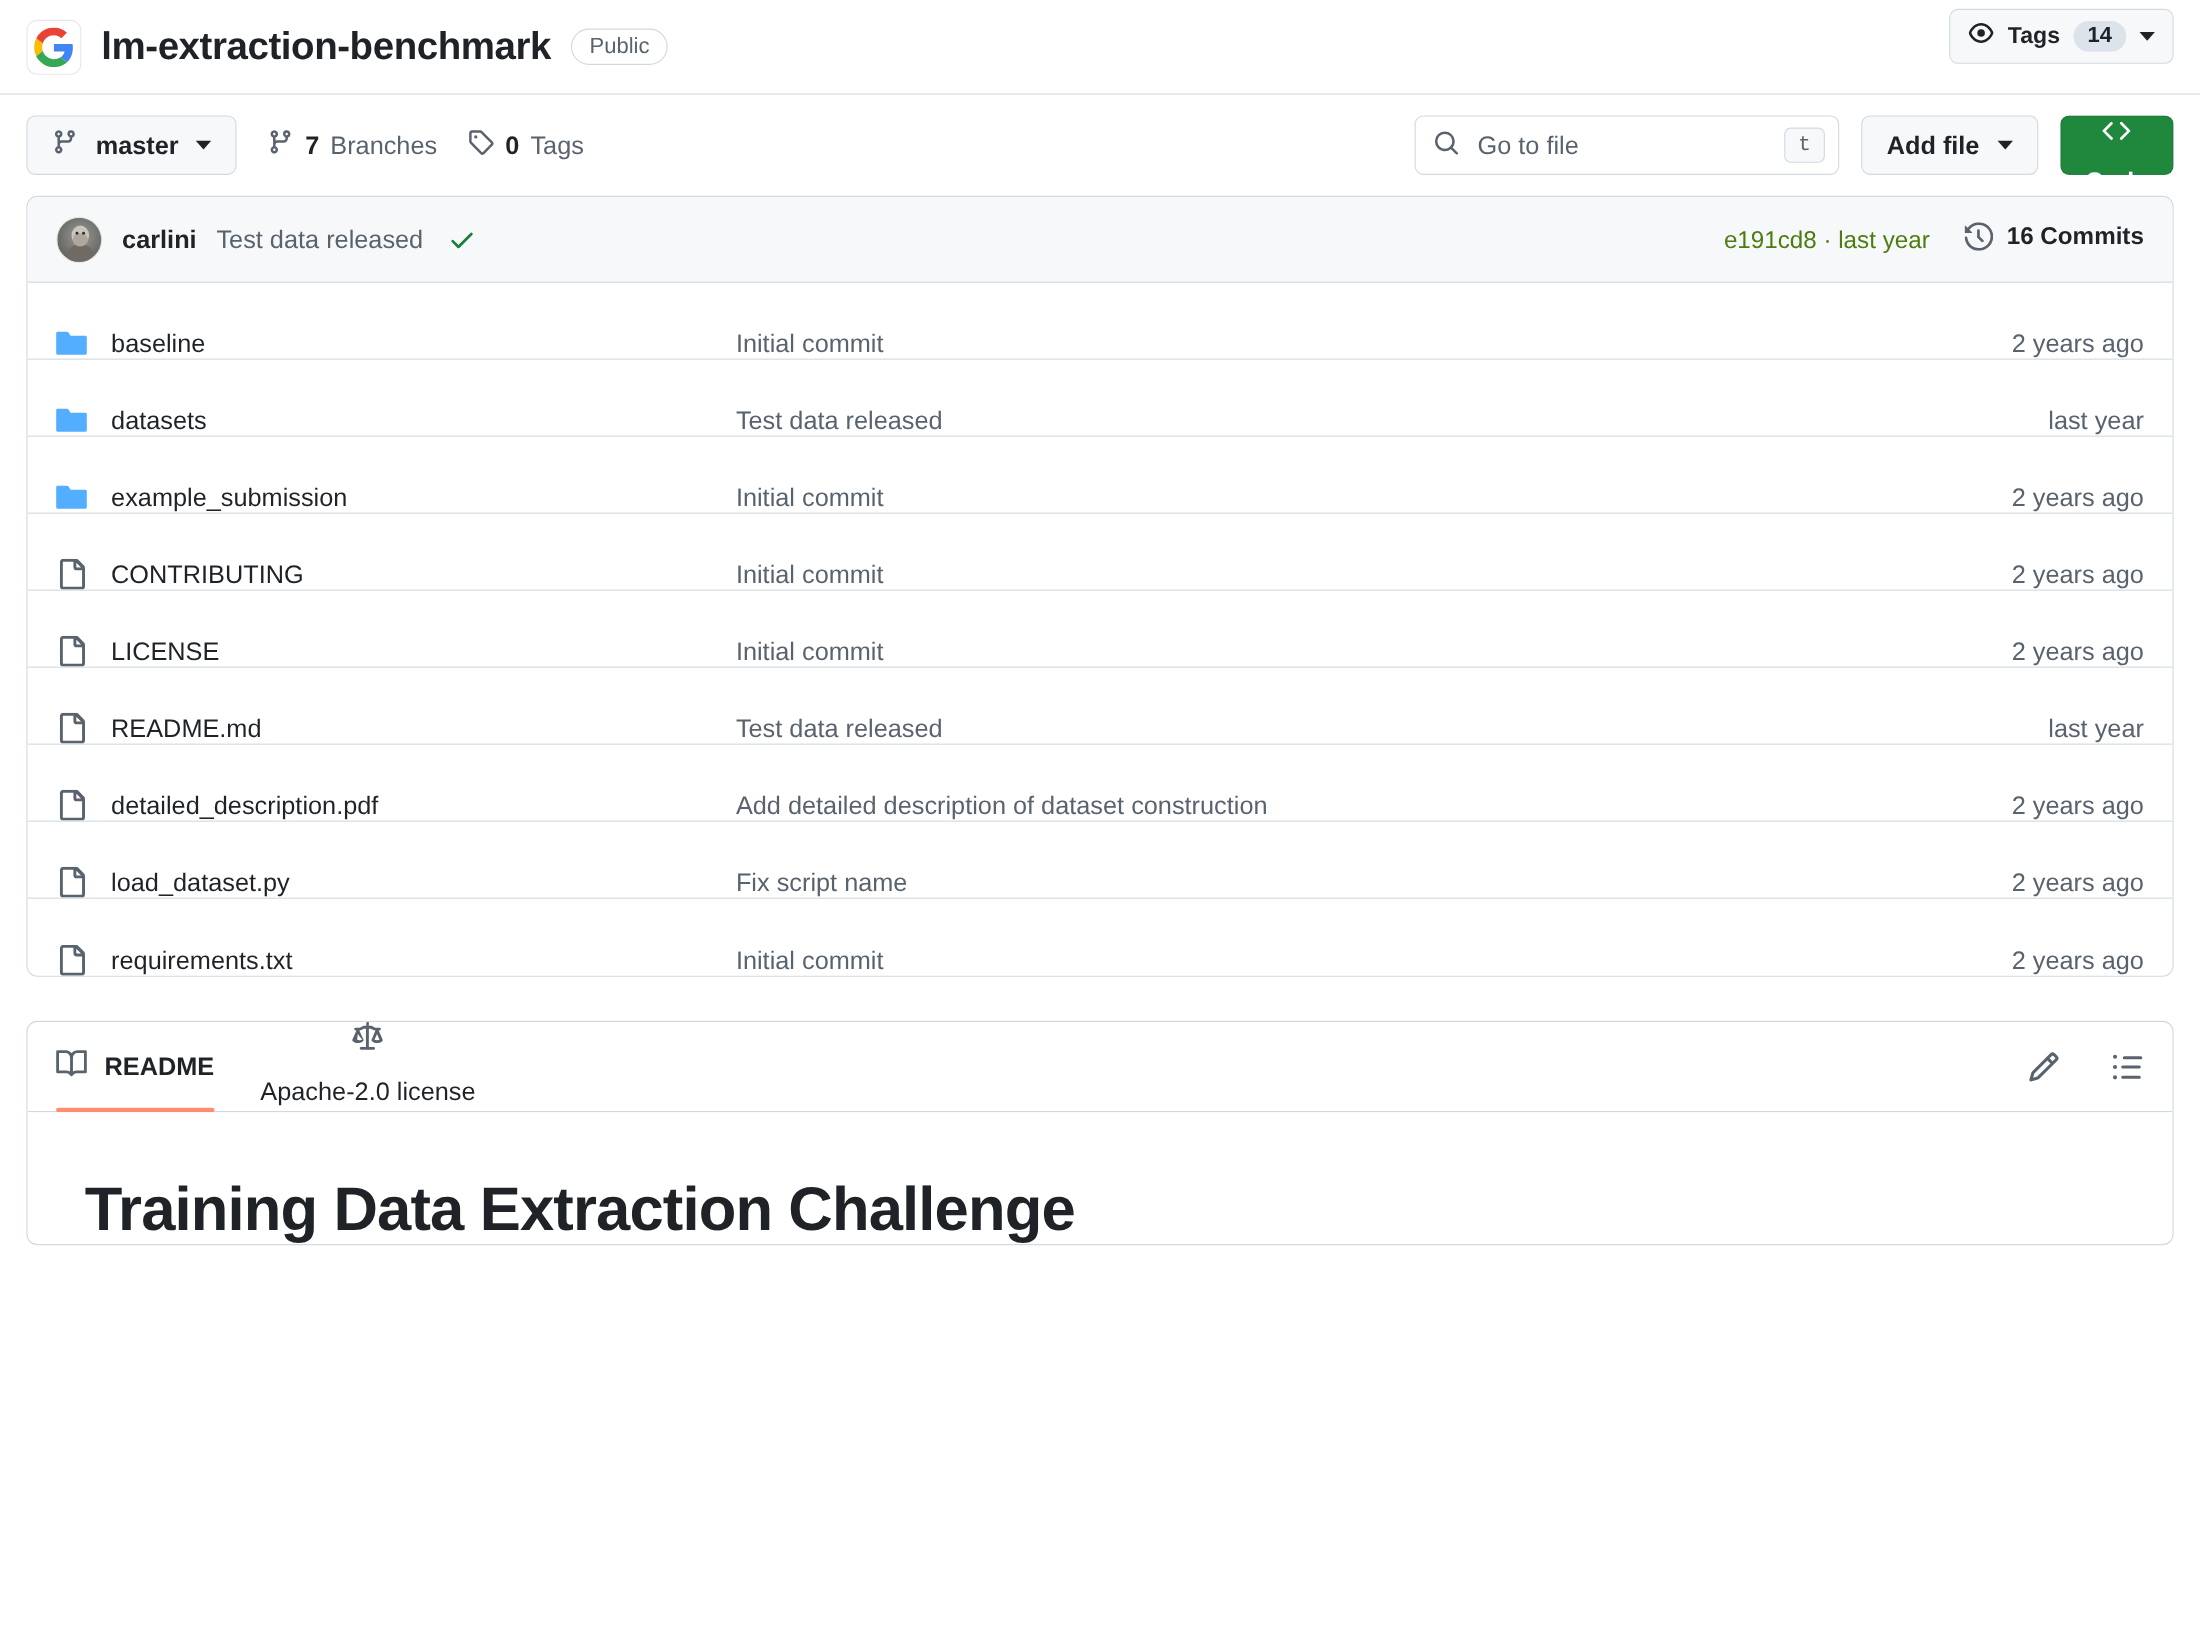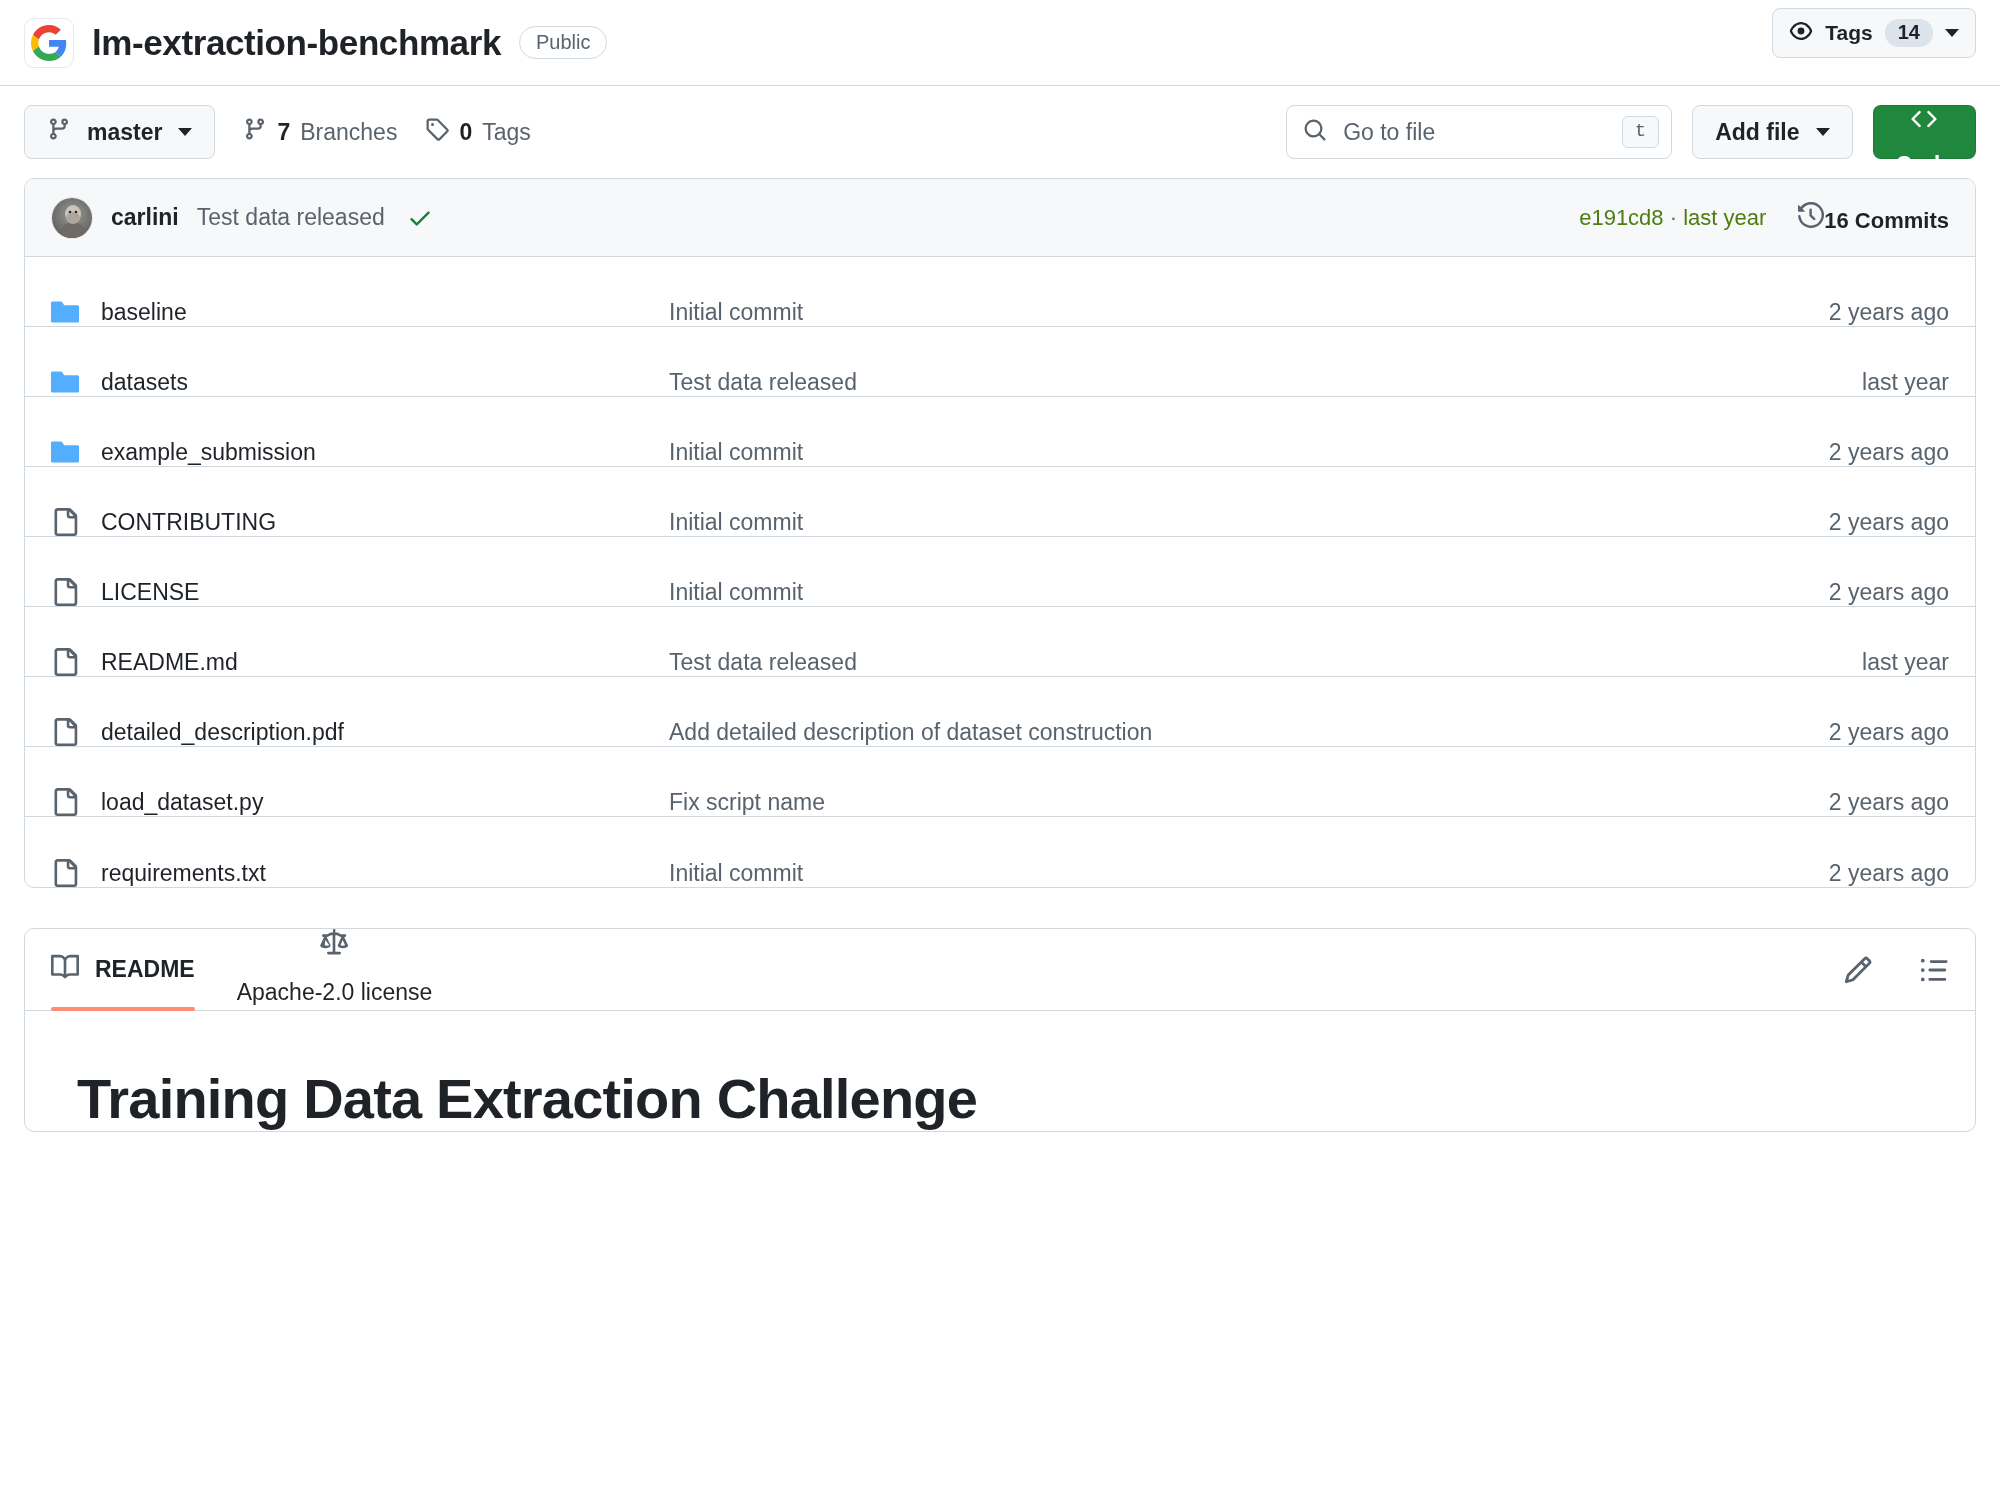--- a/index.html
+++ b/index.html
@@ -238,21 +238,22 @@
     align-items: center;
     gap: 32px;
   }
   .commit-sha {
     font-size: 22px;
     color: #4d7c0f;
     cursor: pointer;
   }
   .commits-count {
     display: flex;
-    align-items: flex-end;
+    align-items: flex-start;
+    gap: 12px;
     font-size: 22px;
     font-weight: bold;
     color: #1f2328;
     cursor: pointer;
   }
   .file-row {
     display: flex;
     align-items: flex-end;
     height: 70px;
     border-bottom: 1px solid #d1d9e0;

